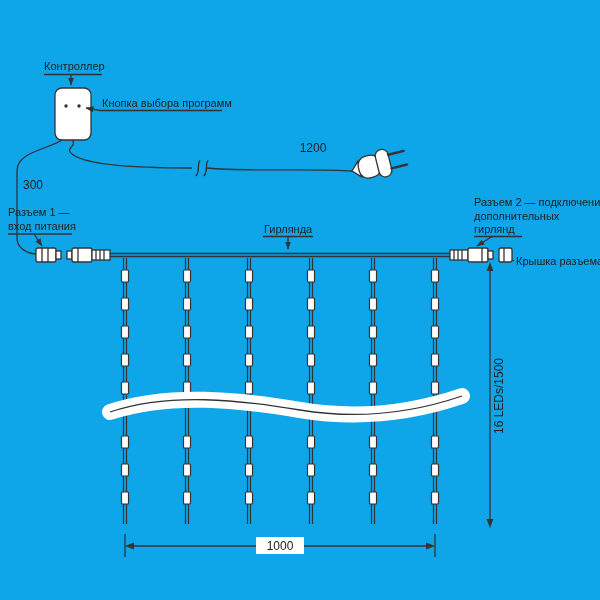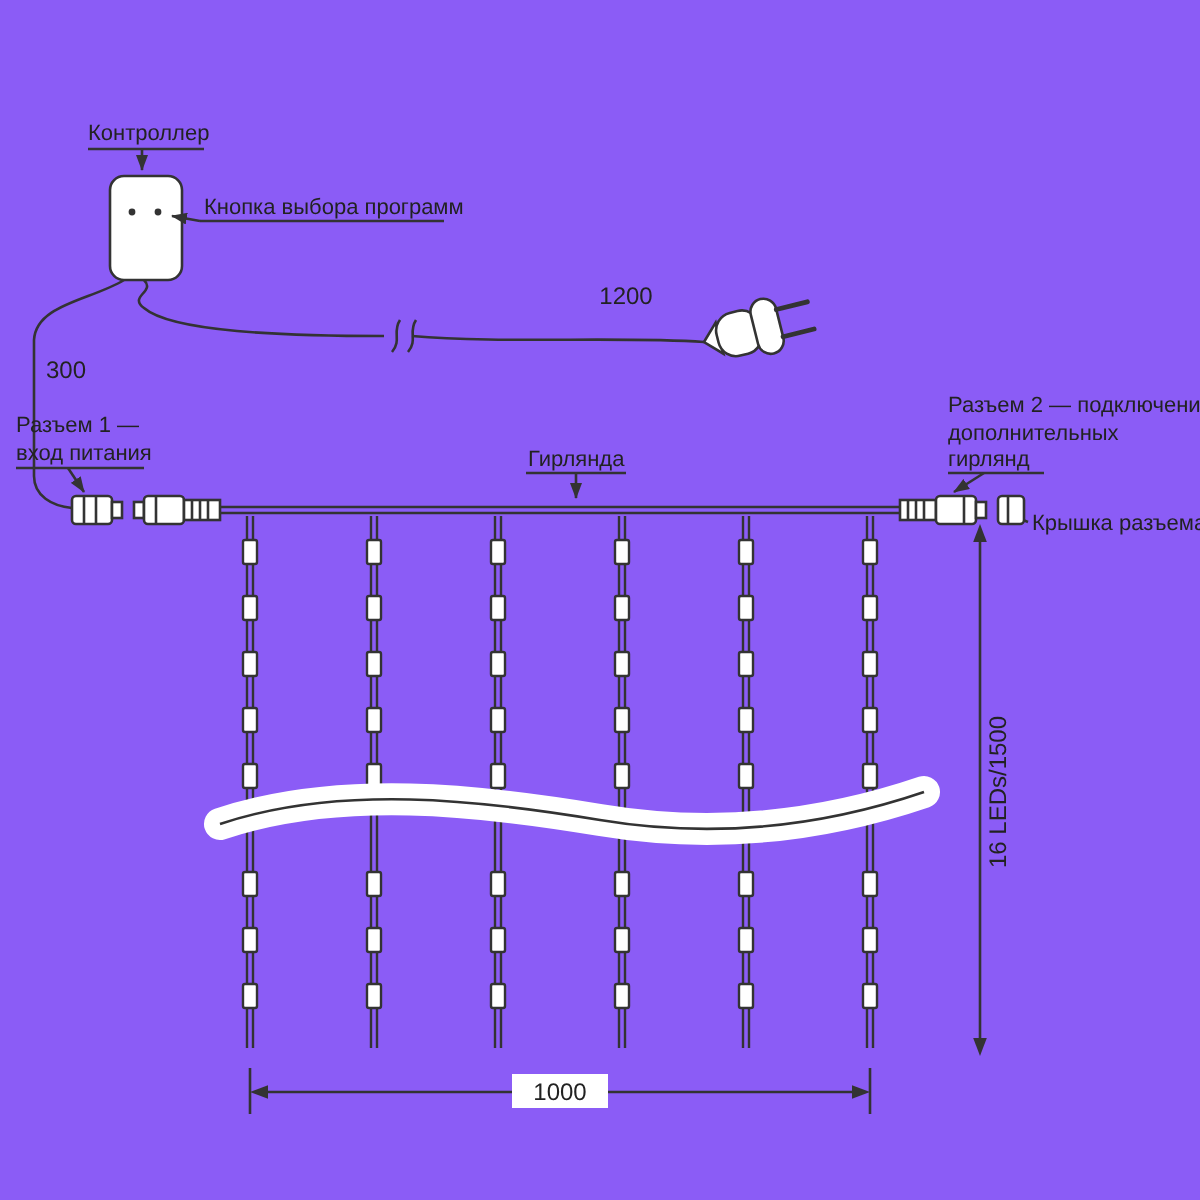--- a/index.html
+++ b/index.html
@@ -1,17 +1,17 @@
 <!DOCTYPE html>
 <html><head>
 <meta charset="utf-8">
 <style>
   html,body{margin:0;padding:0;background:#fff;}
   body{width:600px;height:600px;overflow:hidden;}
-  .canvas{position:relative;width:600px;height:600px;background:#8b5cf6;}
+  .canvas{position:relative;width:600px;height:600px;background:#0ea5e9;}
   .ln{stroke:#333;stroke-width:1.3;fill:none;}
   .txt text{font-family:"Liberation Sans","DejaVu Sans",sans-serif;font-size:11px;fill:#222;}
   .txt .dim{font-size:12px;}
   .txt .mid{text-anchor:middle;}
 </style>
 </head>
 <body>
 
 <div class="canvas">
 <svg width="600" height="600" viewBox="0 0 600 600">

